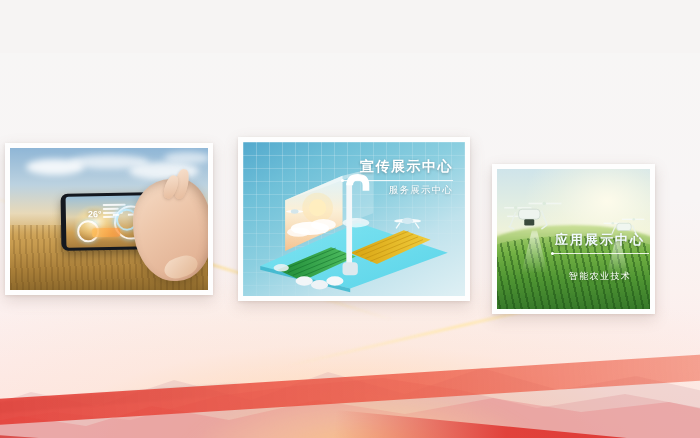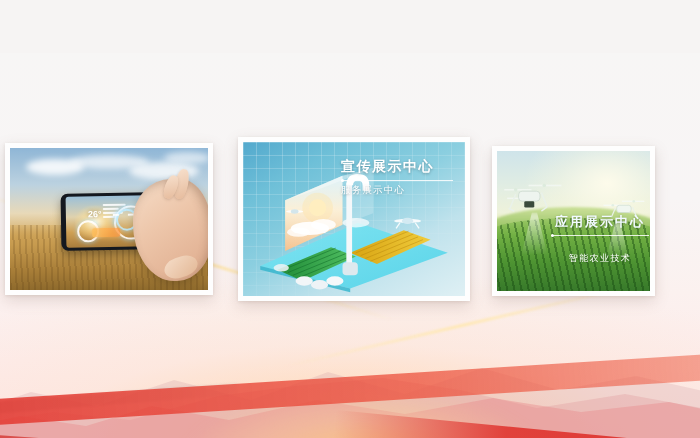--- a/index.html
+++ b/index.html
@@ -119,21 +119,21 @@
     background:#fefefe;
     padding:5px;
     box-shadow:0 5px 14px rgba(120,90,80,.20), 0 1px 3px rgba(120,90,80,.14);
   }
   .card-inner{
     position:relative; width:100%; height:100%; overflow:hidden;
   }
 
   .card-left{ left:5px; top:143px; width:208px; height:152px; }
   .card-center{ left:238px; top:137px; width:232px; height:164px; }
-  .card-right{ left:492px; top:146px; width:163px; height:150px; }
+  .card-right{ left:492px; top:164px; width:163px; height:150px; }
 
   
   .cap{ position:absolute; z-index:6; }
   .cap .t{
     font-family:"DejaVu Sans","Liberation Sans",sans-serif;
     font-weight:bold; color:#ffffff; white-space:nowrap;
     text-shadow:0 1px 3px rgba(0,0,0,.30);
   }
   .cap .rule{
     height:1px; background:rgba(255,255,255,.85); margin:4px 0 3px 0; position:relative;
@@ -145,21 +145,21 @@
   .cap .s{
     font-family:"DejaVu Sans","Liberation Sans",sans-serif;
     color:#ffffff; white-space:nowrap; text-shadow:0 1px 3px rgba(0,0,0,.28);
   }
 
   .cap-left{ left:12px; top:12px; }
   .cap-left .t{ font-size:13px; letter-spacing:1px; }
   .cap-left .s{ font-size:9px; letter-spacing:1px; }
   .cap-left .rule{ width:104px; }
 
-  .cap-center{ right:12px; top:16px; text-align:left; }
+  .cap-center{ right:12px; top:16px; text-align:right; }
   .cap-center .t{ font-size:14px; letter-spacing:1.5px; }
   .cap-center .s{ font-size:9.5px; letter-spacing:1.2px; }
   .cap-center .rule{ width:112px; }
   .cap-center .rule .dot{ left:0; }
 
   .cap-right{ left:54px; top:62px; text-align:center; }
   .cap-right .t{ font-size:13px; letter-spacing:2px; color:#f2faff; }
   .cap-right .s{ font-size:9px; letter-spacing:1.4px;margin-top:16px; }
   .cap-right .rule{ width:98px; }
 

